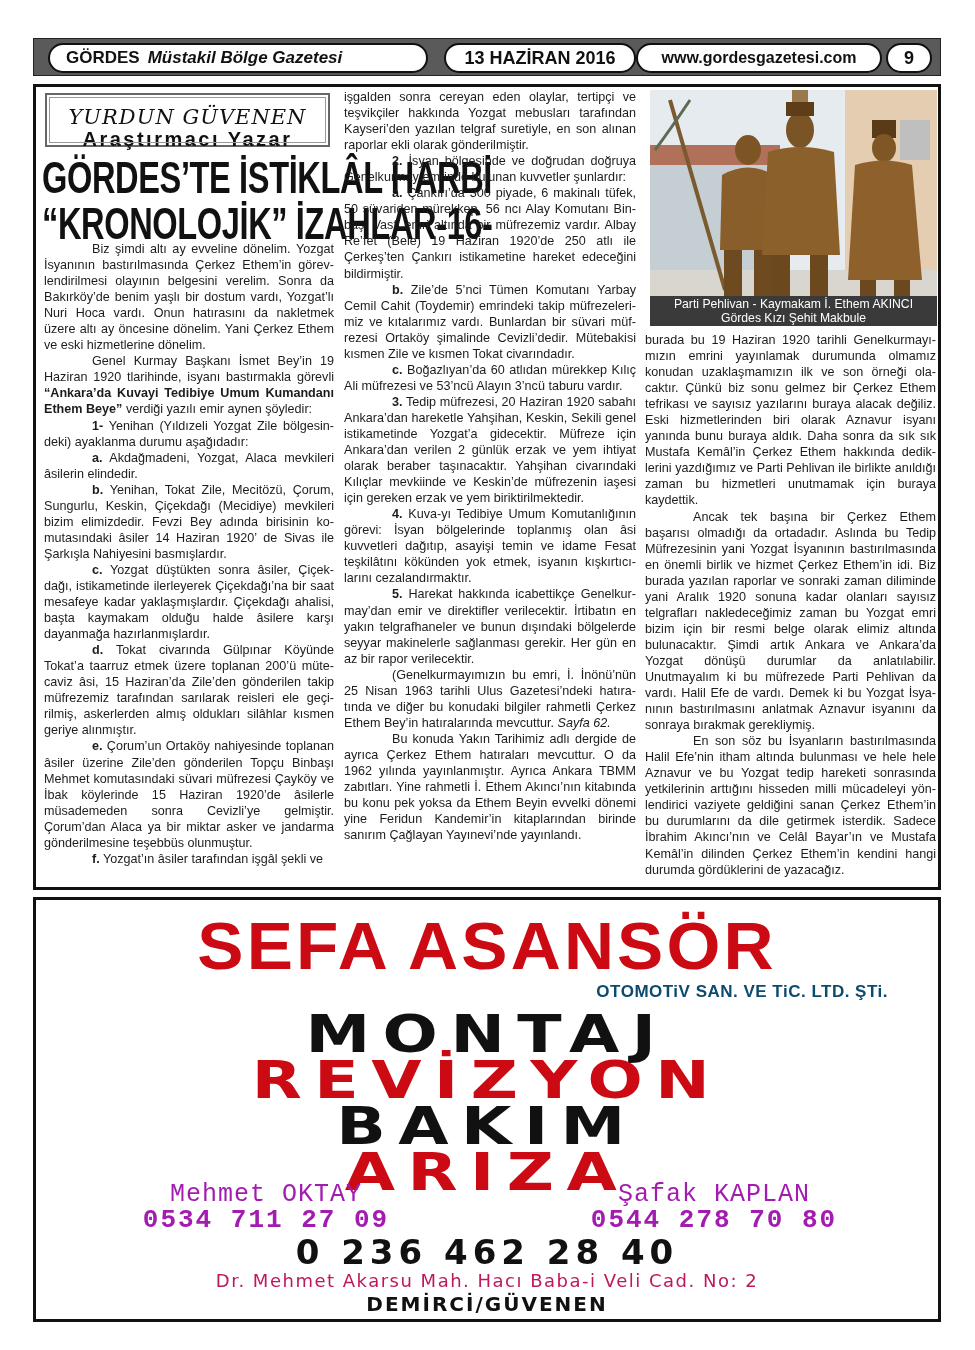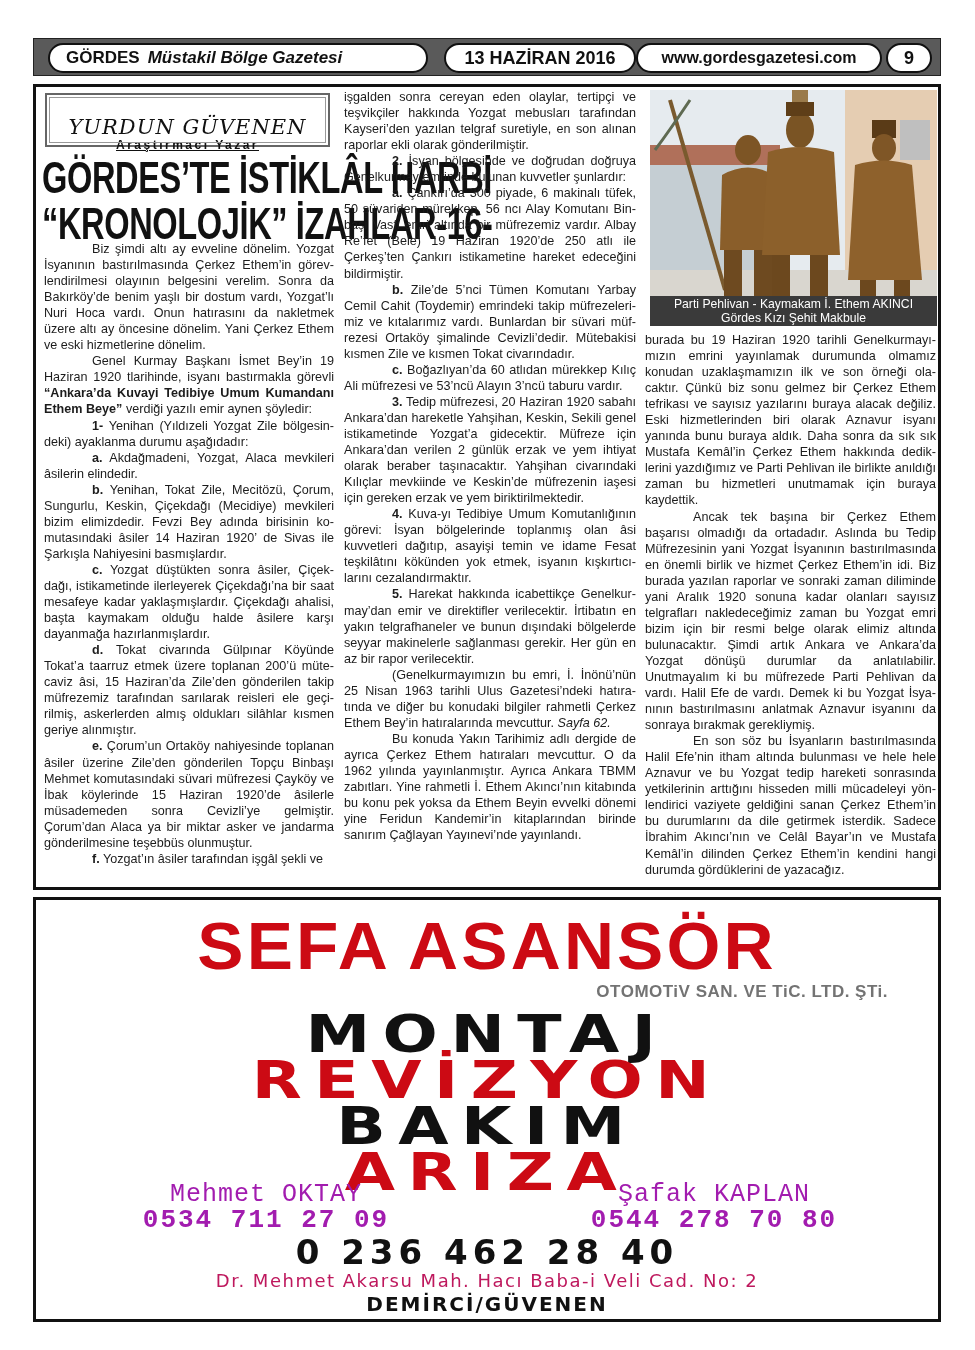--- a/index.html
+++ b/index.html
@@ -18,33 +18,33 @@
   
   .article { position: absolute; left: 33px; top: 84px; width: 908px; height: 806px; border: 3px solid #111; }
   .col { position: absolute; top: 2px; font-size: 12.6px; line-height: 16.05px; text-align: justify; color: #1c1c1c; }
   .col p { text-indent: 48px; hyphens: manual; }
   .col p.noind { text-indent: 0; }
   .col1 { left: 8px; width: 290px; top: 154px; }
   .col2 { left: 308px; width: 292px; }
   .col3 { left: 609px; width: 291px; top: 245px; }
 
   .author-box { position: absolute; left: 9px; top: 6px; width: 285px; height: 54px; border: 2px solid #666; outline: 1px solid #999; outline-offset: -5px; text-align: center; }
-  .author-name { font-family: "DejaVu Serif", serif; font-style: italic; font-size: 21px; letter-spacing: 1px; margin-top: 20px; color: #111; }
-  .author-role { font-size: 12px; font-weight: bold; letter-spacing: 2.5px; color: #111; margin-top: -1px; text-decoration: underline; }
+  .author-name { font-family: "DejaVu Serif", serif; font-style: italic; font-size: 21px; letter-spacing: 1px; margin-top: 10px; color: #111; }
+  .author-role { font-size: 20px; font-weight: bold; letter-spacing: 2.5px; color: #111; margin-top: -1px; }
   .headline { position: absolute; left: 6px; width: 292px; font-family: "Liberation Sans", sans-serif; font-weight: bold; color: #111; transform: scaleX(0.74); transform-origin: left; white-space: nowrap; letter-spacing: -0.5px; }
   .hl1 { top: 66px; font-size: 44px; }
   .hl2 { top: 112px; font-size: 44px; }
 
   .photo { position: absolute; left: 614px; top: 3px; width: 287px; height: 236px; overflow: hidden; background: linear-gradient(180deg,#e9eef2 0%,#dfe5ea 40%,#cdd3d6 60%,#b8bcbc 100%); }
   .caption { position: absolute; left: 0; bottom: 0; width: 100%; height: 30px; background: #3a3a3a; color: #fff; font-size: 12.2px; text-align: center; line-height: 14px; padding-top: 1px; }
 
   
   .ad { position: absolute; left: 33px; top: 897px; width: 908px; height: 425px; border: 3px solid #111; text-align: center; background: #fff; }
   .ad-title { position: absolute; left: 0; width: 100%; top: 8px; font-size: 66px; font-weight: bold; color: #cc0a14; letter-spacing: 3px; transform: scaleX(1.05); }
-  .ad-sub { position: absolute; right: 50px; top: 82px; font-size: 17px; font-weight: bold; color: #737373; letter-spacing: 0.5px; }
+  .ad-sub { position: absolute; right: 50px; top: 82px; font-size: 17px; font-weight: bold; color: #0c4a6e; letter-spacing: 0.5px; }
   .ad-word { position: absolute; left: 0; width: 100%; font-family: "DejaVu Sans", sans-serif; font-weight: bold; letter-spacing: 10px; transform: scaleX(1.25); }
   .w1 { top: 104px; font-size: 52px; color: #111; }
   .w2 { top: 150px; font-size: 52px; color: #cc0a14; }
   .w3 { top: 196px; font-size: 52px; color: #111; }
   .w4 { top: 242px; font-size: 52px; color: #cc0a14; }
   .contact { position: absolute; top: 280px; width: 400px; font-family: Liberation Mono, monospace; color: #a21caf; }
   .contact .nm { font-size: 25px; letter-spacing: 1px; }
   .contact .ph { font-size: 26px; font-weight: bold; letter-spacing: 2px; margin-top: -4px; }
   .c1 { left: 30px; }
   .c2 { left: 478px; }

